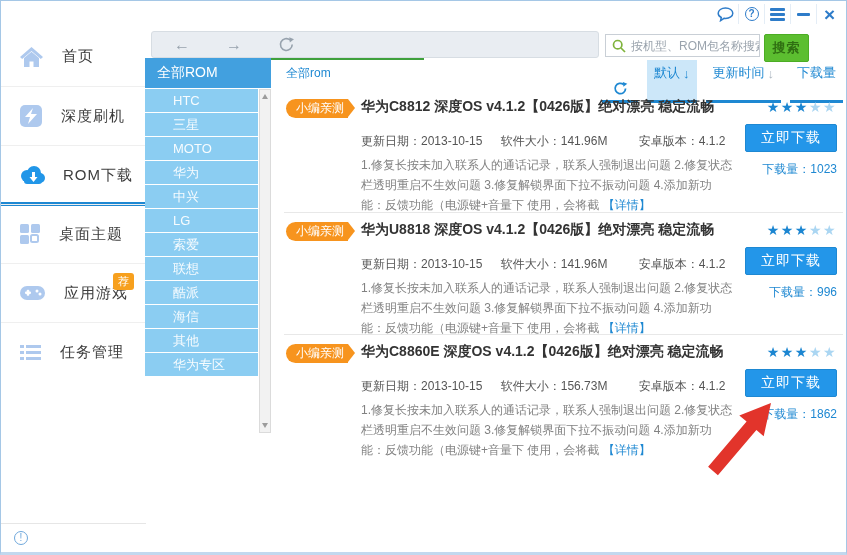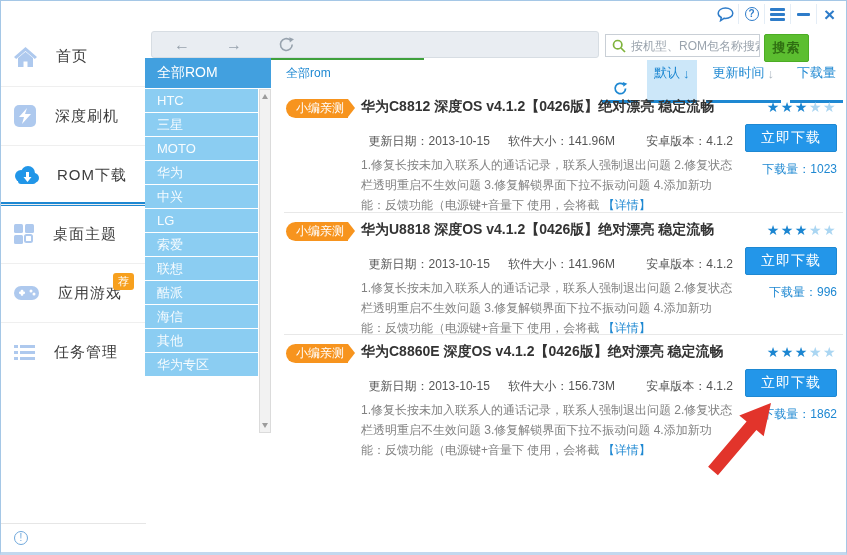--- a/index.html
+++ b/index.html
@@ -15,21 +15,21 @@
   .tb-btn:first-child { border-left:none; }
   .menu-icon span { display:block; width:15px; height:3px; background:#2E7CC9; margin:2px 0; border-radius:1px; }
   .min-bar { display:block; width:13px; height:3px; background:#2E7CC9; border-radius:1px; }
   .close-glyph { font-size:19px; font-weight:bold; line-height:1; }
   .help-circle { width:14px; height:14px; border:1.4px solid #2E7CC9; border-radius:50%;
                  font-size:10px; line-height:11px; text-align:center; font-weight:bold; }
 
   
   .sidebar { position:absolute; top:26px; left:0; width:145px; bottom:0; background:#fff; }
   .nav-item { position:relative; height:59px; display:flex; align-items:center;
-              padding-left:12px; gap:18px; cursor:pointer; }
+              padding-left:18px; gap:18px; cursor:pointer; }
   .nav-item + .nav-item { border-top:1px solid #EFEFEF; }
   .nav-label { font-size:15px; color:#3D3D3D; letter-spacing:1px; }
   .nav-item.active::after { content:""; position:absolute; left:0; right:0; bottom:-2px;
                             height:4px; background:#1E88D2; }
   .nav-badge { position:absolute; right:12px; top:9px; background:#F7A01E; color:#fff;
                font-size:11px; padding:1px 5px; border-radius:3px; }
   .statusbar { position:absolute; left:0; bottom:0; width:145px; height:29px;
                border-top:1px solid #E6E6E6; display:flex; align-items:center; gap:7px;
                padding-left:13px; background:#fff; }
   .status-text { font-size:18px; color:#8A8A8A;margin-top:48px; }
@@ -53,21 +53,21 @@
                 background:#5CBE30; border:1px solid #4CAD24; border-radius:2px;
                 color:#2F6E12; font-size:13px; font-weight:bold; display:flex;
                 align-items:center; justify-content:center; cursor:pointer; letter-spacing:1px; }
 
   
   .catpanel { position:absolute; left:144px; top:57px; width:126px; z-index:3; }
   .cat-header { height:30px; background:#42A0DF; color:#fff; font-size:14px;
                 display:flex; align-items:center; padding-left:12px; cursor:pointer; }
   .cat-item { width:113px; height:23px; margin-top:1px; background:#8BCDF2;
               color:rgba(255,255,255,.93); font-size:13px; display:flex; align-items:center;
-              padding-left:12px; cursor:pointer; }
+              padding-left:28px; cursor:pointer; }
   .cat-scroll { position:absolute; right:0; top:31px; width:12px; height:344px;
                 background:#F2F2F2; border:1px solid #DBDBDB; }
   .cat-scroll::before, .cat-scroll::after { content:""; position:absolute; left:2px;
                 border-left:3px solid transparent; border-right:3px solid transparent; }
   .cat-scroll::before { top:4px; border-bottom:5px solid #9C9C9C; }
   .cat-scroll::after { bottom:4px; border-top:5px solid #9C9C9C; }
 
   
   .breadcrumb { position:absolute; left:285px; top:64px; color:#1E88D2; font-size:12px; }
   .sortbar { position:absolute; right:3px; top:59px; display:flex; align-items:flex-end; gap:9px; }
@@ -82,21 +82,21 @@
   
   .rom-row { position:absolute; left:283px; right:3px; height:120px; }
   .sep { position:absolute; left:283px; right:3px; height:1px; background:#E8E8E8; }
   .badge { position:absolute; left:2px; top:8px; background:#F7941E; color:#fff; font-size:12px;
            height:19px; line-height:19px; padding:0 4px 6px 10px; border-radius:10px 0 0 10px; }
   .badge::after { content:""; position:absolute; right:-7px; top:0;
                   border-top:9.5px solid transparent; border-bottom:9.5px solid transparent;
                   border-left:7px solid #F7941E; }
   .row-main { position:absolute; left:77px; top:0; width:372px; }
   .rom-title { margin-top:7px; font-size:14px; font-weight:bold; color:#333; white-space:nowrap; cursor:pointer; }
-  .rom-meta { margin-top:17px; font-size:12px; color:#555; white-space:nowrap;text-align:right; }
+  .rom-meta { margin-top:17px; font-size:12px; color:#555; white-space:nowrap; }
   .meta-gap { margin-left:15px; }
   .meta-gap-lg { margin-left:28px; }
   .rom-desc { margin-top:5px; font-size:12px; color:#828282; line-height:20px; }
   .detail-link { color:#1E88D2; cursor:pointer; }
   .row-right { position:absolute; right:6px; top:0; width:96px; }
   .stars { margin-top:8px; text-align:right; font-size:14px; letter-spacing:1.5px; white-space:nowrap; }
   .star.on { color:#1C86D1; } .star.off { color:#ABD6F2; }
   .dl-btn { display:block; margin:9px 0 0 auto; width:92px; height:28px; background:#2396E9;
             color:#fff; font-size:14px; border:1px solid #1E88D2; border-radius:2px;
             cursor:pointer; font-family:inherit; letter-spacing:1px; }

